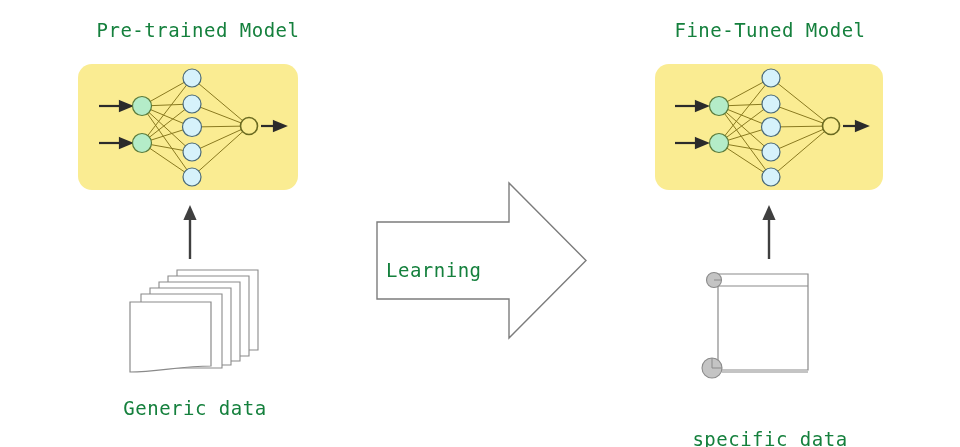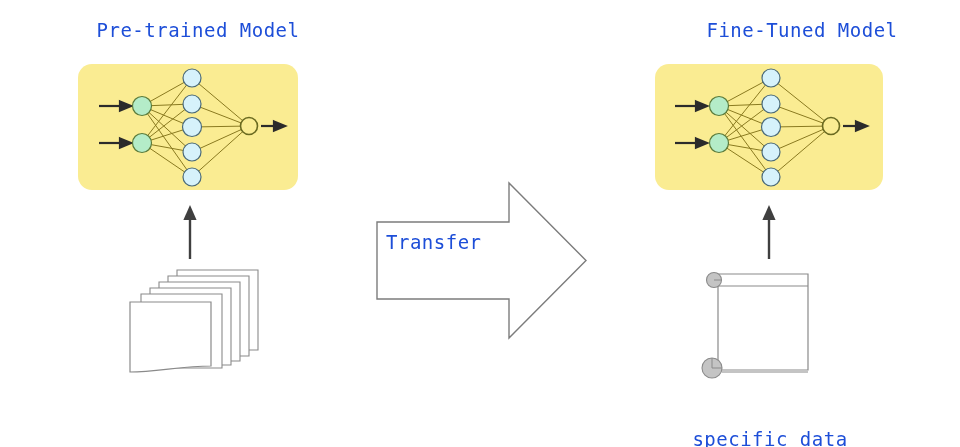--- a/index.html
+++ b/index.html
@@ -8,21 +8,21 @@
     background:#ffffff;
     font-family:"DejaVu Sans Mono","Liberation Mono",monospace;
     overflow:hidden;
     position:relative;
   }
   .stage{position:absolute;left:0;top:0;width:960px;height:447px;}
   .abs{position:absolute;}
 
   .caption{
     font-size:19px;
-    color:#1d4ed8;
+    color:#15803d;
     letter-spacing:0.5px;
     text-align:center;
     white-space:pre;
     line-height:25px;
   }
 
   svg{display:block;overflow:visible;}
 </style>
 </head>
 <body>
@@ -98,29 +98,30 @@
         <path d="M57,8 L138,8 L138,88 L57,88 Z"></path>
         <path d="M48,14 L129,14 L129,94 L48,94 Z"></path>
         <path d="M39,20 L120,20 L120,99 L39,99 Z"></path>
         <path d="M30,26 L111,26 L111,103 L30,103 Z"></path>
         <path d="M21,32 L102,32 L102,106 L21,106 Z"></path>
       </g>
       <path d="M10,40 L91,40 L91,104 C62,104 36,110 10,110 Z" fill="#ffffff" stroke="#8a8a8a" stroke-width="1.2"></path>
     </svg>
   </div>
 
+  <div class="abs caption" style="left:60px;top:396px;width:270px;">Generic data</div>
 
   <div class="abs" style="left:375px;top:180px;">
     <svg width="215" height="162" viewBox="0 0 215 162">
       <path d="M2,42 L134,42 L134,3 L211,80.5 L134,158 L134,119 L2,119 Z" fill="#ffffff" stroke="#7c7c7c" stroke-width="1.4"></path>
     </svg>
   </div>
-  <div class="abs caption" style="left:386px;top:230px;width:140px;text-align:left;">Transfer</div>
-
-  <div class="abs caption" style="left:672px;top:18px;width:260px;">Fine-Tuned Model</div>
+  <div class="abs caption" style="left:386px;top:258px;width:140px;text-align:left;">Learning</div>
+
+  <div class="abs caption" style="left:640px;top:18px;width:260px;">Fine-Tuned Model</div>
 
   <div class="abs" style="left:655px;top:64px;">
     <svg width="228" height="126" viewBox="0 0 228 126">
       <rect x="0" y="0" width="228" height="126" rx="14" ry="14" fill="#faec92"></rect>
 
       <g stroke="#2b2b2b" stroke-width="2.2" fill="#2b2b2b">
         <line x1="20" y1="42" x2="41" y2="42"></line>
         <polygon points="41,37.5 52,42 41,46.5"></polygon>
         <line x1="20" y1="79" x2="41" y2="79"></line>
         <polygon points="41,74.5 52,79 41,83.5"></polygon>

